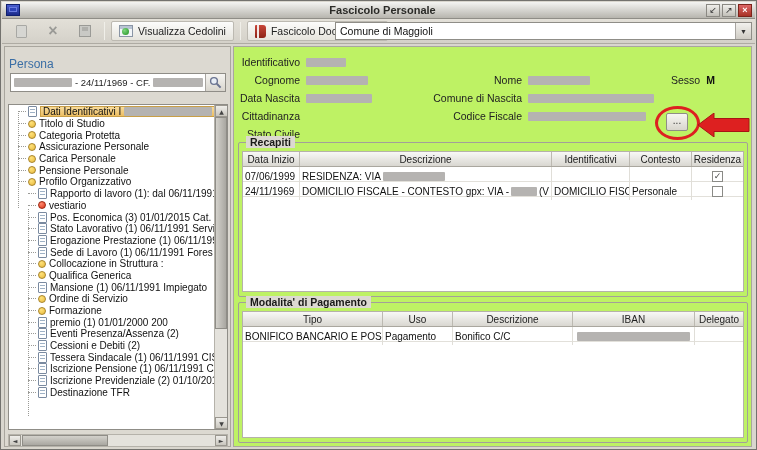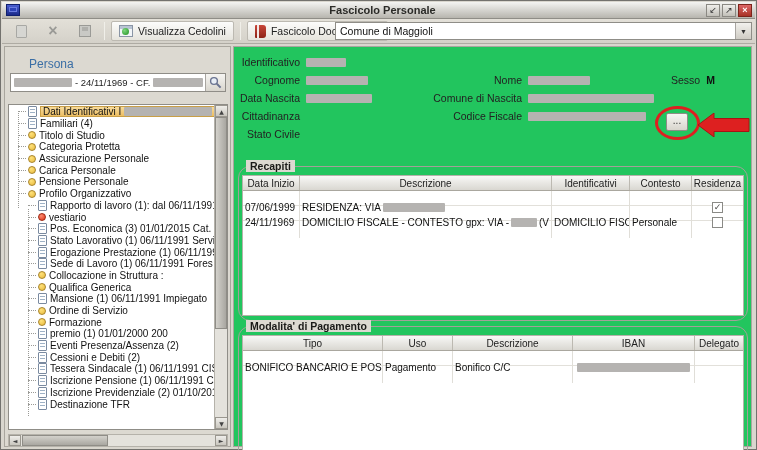--- a/index.html
+++ b/index.html
@@ -41,21 +41,21 @@
   .icon-book::after { content:""; position:absolute; left:2px; top:0; bottom:0; width:2px; background:#f4e8e6; }
   .tb-combo { position:absolute; left:333px; top:3px; width:417px; height:18px; background:#fff;
     border:1px solid #8f8d87; display:flex; align-items:center; font-size:10.5px; color:#111; cursor:pointer; }
   .tb-combo .combo-text { flex:1; padding-left:4px; }
   .combo-arrow { width:16px; height:16px; background:linear-gradient(#f2f1ed,#cfccc4); border-left:1px solid #a8a5a0;
     font-size:7px; color:#333; display:flex; align-items:center; justify-content:center; }
 
   
   .left-panel { position:absolute; left:3px; top:45px; width:227px; height:401px;
     background:#dcd9d1; border:1px solid #a9a69e; }
-  .persona-label { position:absolute; left:24px; top:10px; font-size:12px; color:#3a6ea5; }
+  .persona-label { position:absolute; left:4px; top:10px; font-size:12px; color:#3a6ea5; }
   .persona-search { position:absolute; left:5px; top:26px; width:216px; height:19px; background:#fff;
     border:1px solid #8f8d87; display:flex; align-items:center; font-size:9.5px; color:#222; padding-left:3px; }
   .persona-search .mid-text { margin:0 3px; white-space:nowrap;text-align:right; }
   .search-btn { margin-left:auto; width:20px; height:17px; background:linear-gradient(#f6f5f2,#d8d5cd);
     border-left:1px solid #a8a5a0; display:flex; align-items:center; justify-content:center; cursor:pointer; }
 
   .tree-box { position:absolute; left:3px; top:57px; width:220px; height:326px; background:#fff;
     border:1px solid #8f8d87; overflow:hidden;padding-left:15px; }
   .tree-inner { position:absolute; left:0; top:1px; right:13px; bottom:0; overflow:hidden; }
   .tree-guide { position:absolute; border-left:1px dotted #9a9a96; width:0; }
@@ -91,42 +91,42 @@
   .vscroll .down { left:0; bottom:0; width:13px; height:12px; }
   .vscroll .thumb { position:absolute; left:0; top:12px; width:12px; height:212px;
     background:linear-gradient(90deg,#d3d1cb,#a9a7a1); border:1px solid #8f8d87; cursor:pointer; }
   .hscroll .left { left:0; top:0; width:12px; height:11px; }
   .hscroll .right { right:0; top:0; width:12px; height:11px; }
   .hscroll .thumb { position:absolute; left:13px; top:0; width:86px; height:11px;
     background:linear-gradient(#d3d1cb,#a9a7a1); border:1px solid #8f8d87; cursor:pointer; }
 
   
   .right-panel { position:absolute; left:232px; top:45px; width:519px; height:401px;
-    background:#22c55e; border:1px solid #a9a69e; }
+    background:#bef264; border:1px solid #a9a69e; }
   .field-row { position:absolute; height:14px; display:flex; align-items:center; }
   .flabel { font-size:10.5px; color:#222; text-align:right; display:inline-block; }
   .fvalue { font-size:10.5px; color:#111; font-weight:bold; }
   .more-btn { position:absolute; left:432px; top:66px; width:22px; height:18px;
     background:linear-gradient(#f7f6f3,#d8d5cd); border:1px solid #8f8d87; border-radius:2px;
     font-size:10px; color:#333; cursor:pointer; line-height:14px; text-align:center; }
   .anno-circle { position:absolute; left:421px; top:59px; width:45px; height:34px;
     border:3px solid #dd2020; border-radius:50%; pointer-events:none; }
   .anno-arrow { position:absolute; left:464px; top:66px; pointer-events:none; }
 
-  .groupbox { position:absolute; left:4px; width:510px; border:1px solid #a3a099; border-radius:12px;margin-top:24px; }
+  .groupbox { position:absolute; left:4px; width:510px; border:1px solid #a3a099; border-radius:2px; }
   .gb-recapiti { top:95px; height:155px; }
   .gb-pagamento { top:255px; height:141px; }
   .gb-title { position:absolute; left:7px; top:-7px; background:#dcd9d1; padding:0 4px;
     font-size:10.5px; font-weight:bold; color:#1a1a18; }
   .gtable { position:absolute; left:3px; top:8px; right:3px; bottom:4px; background:#fff; border:1px solid #b5b2aa; overflow:hidden; }
   .thead { display:flex; height:15px; background:linear-gradient(#f8f8f6,#d9d7d1); border-bottom:1px solid #aaa79f; }
   .th { font-size:10px; color:#222; text-align:center; border-right:1px solid #bcb9b1;
     display:flex; align-items:center; justify-content:center; overflow:hidden; white-space:nowrap; flex:0 0 auto; }
   .trow { display:flex; height:15px; border-bottom:1px solid #e2e0da; background:#fff; }
-  .td { font-size:10px; color:#111; padding:16px 2px; display:flex; align-items:center;
+  .td { font-size:10px; color:#111; padding:9px 2px; display:flex; align-items:center;
     border-right:1px solid #e0ded8; overflow:hidden; white-space:nowrap; flex:0 0 auto; }
   .td.center { justify-content:center; }
   .checkbox { width:11px; height:11px; border:1px solid #8a8a86; background:#fff; display:flex;
     align-items:center; justify-content:center; font-size:9px; color:#4a4a48; cursor:pointer; font-family:"DejaVu Sans",sans-serif; }
 </style>
 </head>
 <body>
 
 <div class="window">
 
@@ -190,25 +190,20 @@
       <div class="tree-row lvl1">
             <span class="tick"></span>
             <span class="ticon doc"></span>
             <span class="sel-wrap">
               <span>Dati Identificativi I</span>
               <span class="redact" style="width:88px;margin-left:3px;"></span>
             </span>
           </div>
           <div class="tree-row lvl1">
             <span class="tick"></span>
-            <span class="ticon doc"></span>
-            <span>Familiari (4)</span>
-          </div>
-          <div class="tree-row lvl1">
-            <span class="tick"></span>
             <span class="ticon bullet-yellow"></span>
             <span>Titolo di Studio</span>
           </div>
           <div class="tree-row lvl1">
             <span class="tick"></span>
             <span class="ticon bullet-yellow"></span>
             <span>Categoria Protetta</span>
           </div>
           <div class="tree-row lvl1">
             <span class="tick"></span>

